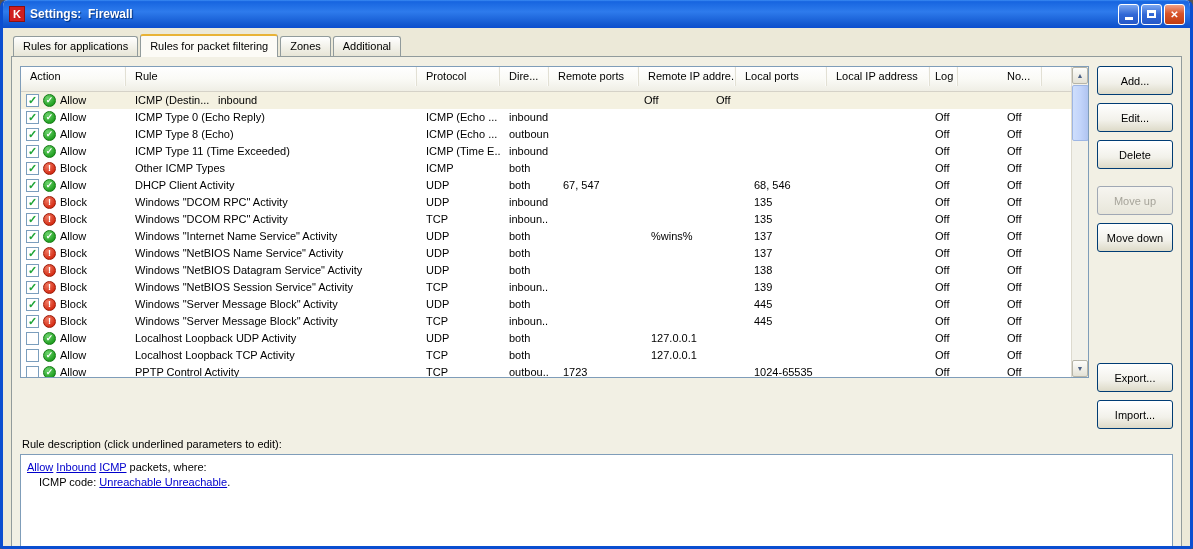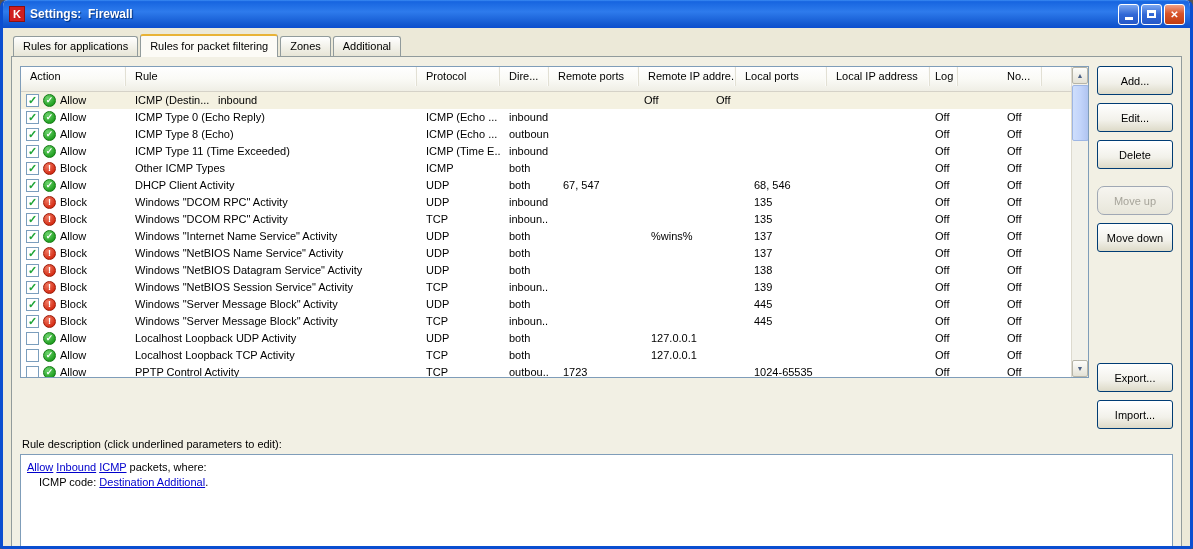--- a/index.html
+++ b/index.html
@@ -170,21 +170,21 @@
     border: 1px solid #003C74; border-radius: 3px;
     background: linear-gradient(180deg,#FFFFFF 0%,#F2F1EA 60%,#DDDAC8 100%);
     font-family: "Liberation Sans", sans-serif;
     font-size: 11px; color: #000;
     cursor: default;
   }
   .side-buttons .btn { width: 76px; margin-top: 8px; }
   .side-buttons .btn:first-child { margin-top: 0; }
   .side-buttons .btn:nth-child(4) { margin-top: 17px; }
   .side-buttons .btn:nth-child(6) { margin-top: 111px; }
-  .btn.disabled { color: #A6A49A; border-color: #A0A8B4; background: linear-gradient(180deg,#F6F5F0,#E8E6DA); border-radius: 7px; }
+  .btn.disabled { color: #A6A49A; border-color: #A0A8B4; background: linear-gradient(180deg,#F6F5F0,#E8E6DA); }
   
   .desc-label { margin-top: 9px; padding-left: 2px; }
   .desc-box {
     margin-top: 4px;
     height: 103px;
     border: 1px solid #7F9DB9;
     background: #fff;
     padding: 5px 6px;
   }
   .desc-line { line-height: 15px; white-space: pre-wrap; }
@@ -549,21 +549,21 @@
             <button class="btn">Move down</button>
             <button class="btn">Export...</button>
             <button class="btn">Import...</button>
           </div>
       </div>
 
       <div class="desc-label">Rule description (click underlined parameters to edit):</div>
       <div class="desc-box">
         <div>
             <div class="desc-line"><span class="param-link">Allow</span><span> </span><span class="param-link">Inbound</span><span> </span><span class="param-link">ICMP</span><span> packets, where:</span></div>
-            <div class="desc-line indent"><span>ICMP code: </span><span class="param-link">Destination Additional</span><span>.</span></div>
+            <div class="desc-line indent"><span>ICMP code: </span><span class="param-link">Unreachable Unreachable</span><span>.</span></div>
           </div>
       </div>
     </div>
 
     <div class="footer">
       <div class="help-link">
         <span class="help-icon">?</span>
         <span class="help-text">Help</span>
       </div>
       <div class="footer-buttons">

